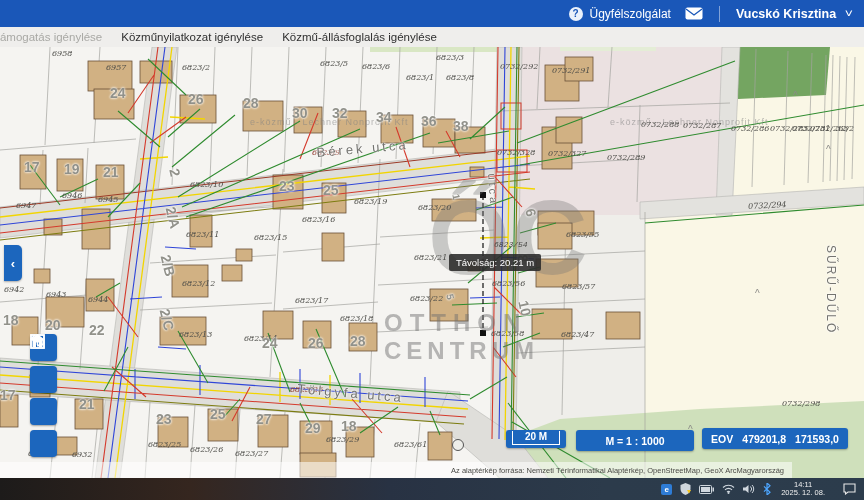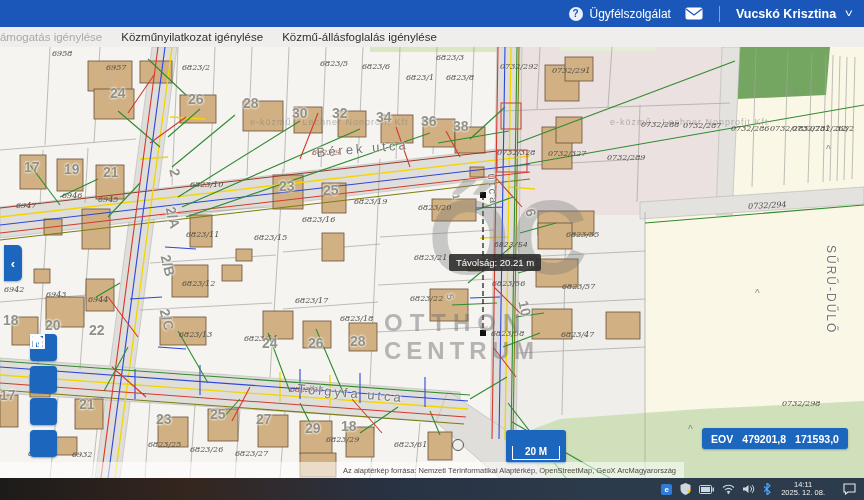--- a/index.html
+++ b/index.html
@@ -33,25 +33,25 @@
   .wm-big{position:absolute;left:380px;top:138px;font-size:105px;font-weight:700;letter-spacing:2px;color:rgba(118,118,118,.35);pointer-events:none;line-height:1;margin-left:48px;}
   .wm-word{position:absolute;font-size:24px;font-weight:700;color:rgba(110,110,110,.48);letter-spacing:7px;pointer-events:none;}
   .wm-small{position:absolute;top:70px;font-size:9px;color:rgba(130,130,130,.55);letter-spacing:1px;pointer-events:none;}
 
   .tooltip{position:absolute;left:449px;top:207px;background:rgba(42,42,42,.88);color:#fff;font-size:9.5px;padding:3px 7px;border-radius:2px;white-space:nowrap;}
 
   .collapse-tab{position:absolute;left:4px;top:198px;width:18px;height:36px;background:#1c66bd;border-radius:0 5px 5px 0;display:flex;align-items:center;justify-content:center;color:#fff;font-size:13px;font-weight:bold;cursor:pointer;box-shadow:0 1px 2px rgba(0,0,0,.3);}
   .ctrl-col{position:absolute;left:30px;top:287px;display:flex;flex-direction:column;gap:5px;}
   .ctrl-btn{width:27px;height:27px;background:#1c66bd;border-radius:4px;display:flex;align-items:center;justify-content:center;cursor:pointer;box-shadow:0 1px 2px rgba(0,0,0,.35);}
 
-  .scale-btn{position:absolute;left:506px;top:383px;width:60px;height:33px;background:#1c66bd;border-radius:3px;display:flex;align-items:flex-end;justify-content:center;cursor:pointer;box-shadow:0 1px 2px rgba(0,0,0,.3);}
+  .scale-btn{position:absolute;left:506px;top:383px;width:60px;height:18px;background:#1c66bd;border-radius:3px;display:flex;align-items:flex-end;justify-content:center;cursor:pointer;box-shadow:0 1px 2px rgba(0,0,0,.3);}
   .scale-inner{border-left:1px solid #fff;border-right:1px solid #fff;border-bottom:1px solid #fff;height:13px;width:46px;margin-bottom:3px;color:#fff;font-size:10px;font-weight:bold;text-align:center;line-height:11px;}
   .ratio-btn{position:absolute;left:576px;top:383px;width:118px;height:21px;background:#1c66bd;border-radius:3px;color:#fff;font-size:10.5px;font-weight:bold;display:flex;align-items:center;justify-content:center;cursor:pointer;box-shadow:0 1px 2px rgba(0,0,0,.3);}
   .eov-btn{position:absolute;left:702px;top:381px;width:146px;height:21px;background:#1c66bd;border-radius:3px;color:#fff;font-size:10.5px;font-weight:bold;display:flex;align-items:center;justify-content:center;gap:9px;cursor:pointer;box-shadow:0 1px 2px rgba(0,0,0,.3);}
-  .attrib{position:absolute;left:0;bottom:0;width:684px;height:16px;background:rgba(255,255,255,.55);font-size:7.5px;color:#4a4a46;display:flex;align-items:center;justify-content:flex-end;padding-right:8px;box-sizing:border-box;padding-left:28px;}
+  .attrib{position:absolute;left:0;bottom:0;width:792px;height:16px;background:rgba(255,255,255,.55);font-size:7.5px;color:#4a4a46;display:flex;align-items:center;justify-content:flex-end;padding-right:8px;box-sizing:border-box;padding-left:28px;}
 
   
   .taskbar{position:absolute;top:478px;left:0;width:864px;height:22px;background:linear-gradient(90deg,#1d1b1a 0%,#35261f 22%,#283243 45%,#2c3b4b 70%,#2c3c4c 100%);display:flex;align-items:center;justify-content:flex-end;}
   .tray{display:flex;align-items:center;gap:8px;margin-right:6px;}
   .tray-app{width:11px;height:11px;background:#2e7cd6;border-radius:2px;display:flex;align-items:center;justify-content:center;color:#fff;font-size:8px;font-weight:bold;}
   .clock{color:#f0f0f0;font-size:7.5px;line-height:8.5px;text-align:center;margin:0 4px;}
   .notif{margin-left:14px;margin-right:8px;display:flex;cursor:pointer;}
 </style>
 </head>
 <body>
@@ -322,20 +322,21 @@
         <svg width="15" height="13" viewBox="0 0 15 13">
             <path d="M5 1 L1.5 4.5 L5 8" fill="none" stroke="#fff" stroke-width="1.8"></path>
             <path d="M1.5 4.5 H10 a3.5 3.5 0 0 1 3.5 3.5 a3.5 3.5 0 0 1 -3.5 3.5 H7" fill="none" stroke="#fff" stroke-width="1.8"></path>
           </svg>
       </div>
     </div>
 
     <div class="scale-btn">
       <div class="scale-inner">20 M</div>
     </div>
+    <div class="ratio-btn">M = 1 : 1000</div>
     <div class="eov-btn">
       <span>EOV</span>
       <span>479201,8</span>
       <span>171593,0</span>
     </div>
     <div class="attrib">Az alaptérkép forrása: Nemzeti Térinformatikai Alaptérkép, OpenStreetMap, GeoX ArcMagyarország</div>
   </div>
 
   <div class="taskbar">
     <div class="tray">

